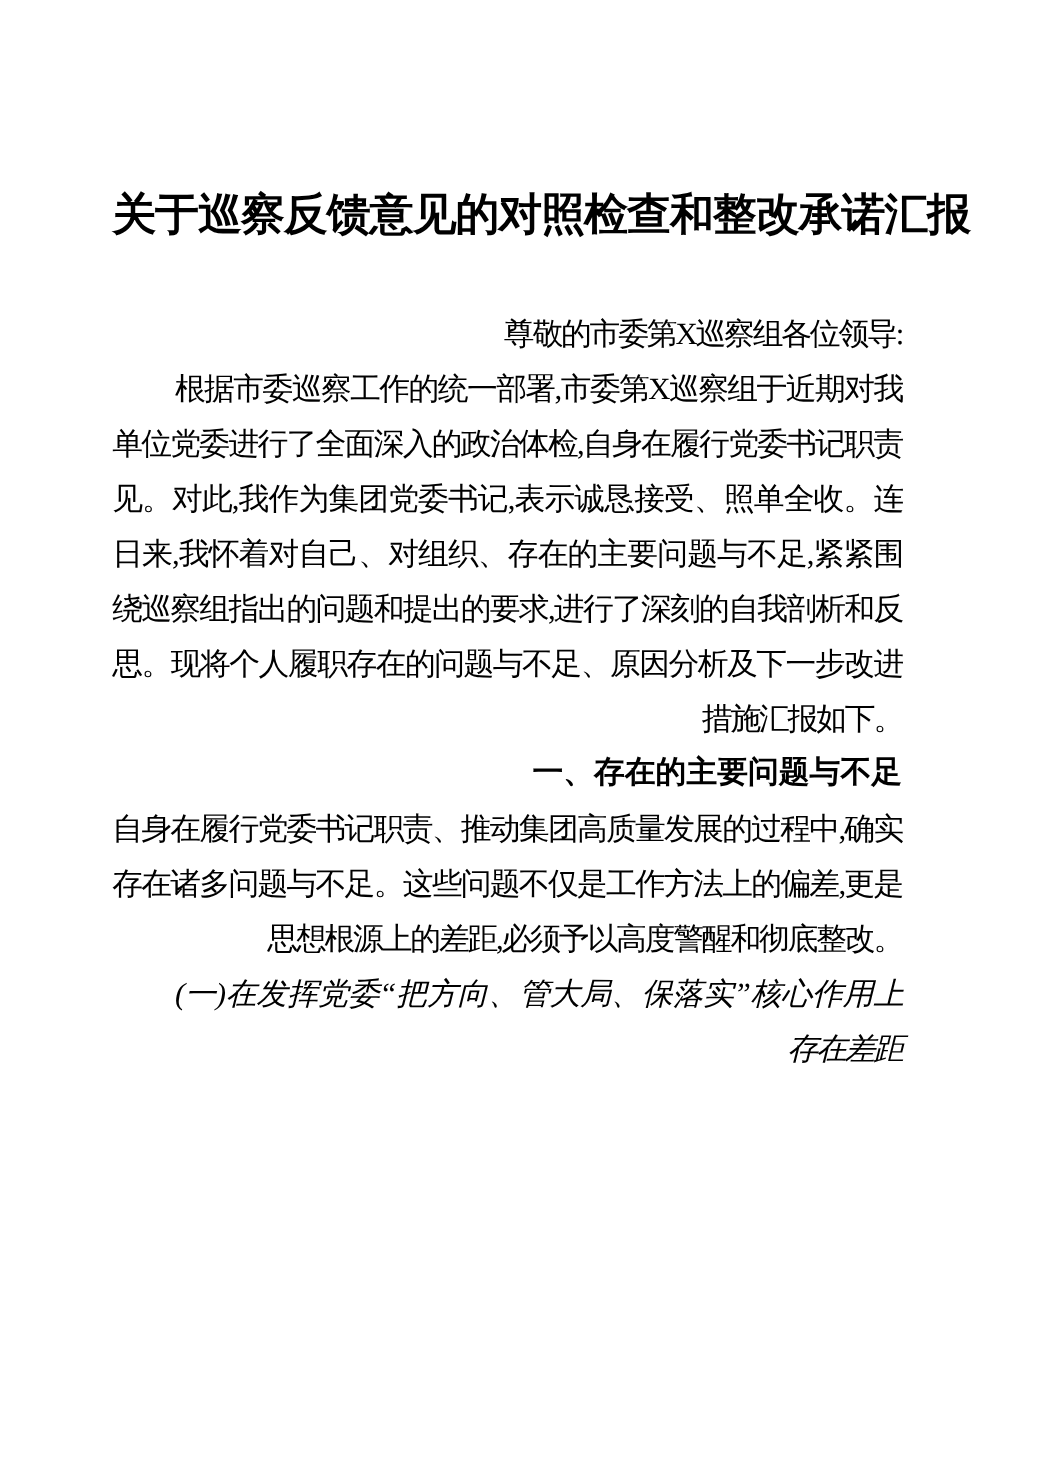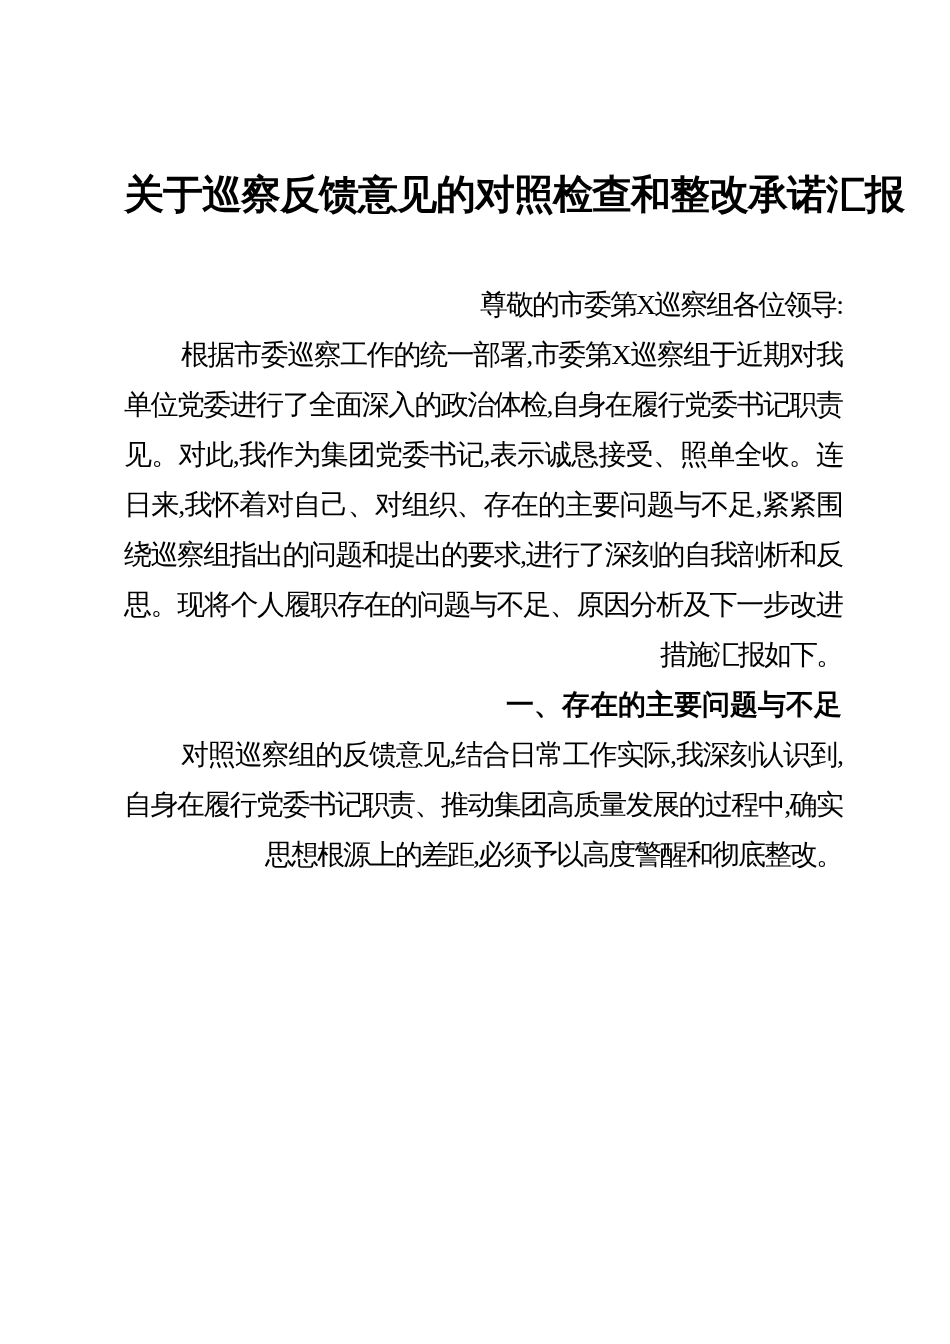--- a/index.html
+++ b/index.html
@@ -11,21 +11,21 @@
     position: relative;
     width: 950px;
     height: 1344px;
     background: #ffffff;
     color: #000000;
     font-family: "Liberation Serif", serif;
     overflow: hidden;
   }
   .doc {
     position: absolute;
-    left: 124px;
+    left: 102px;
     top: 0;
     width: 718px;
   }
   .title {
     margin-top: 172px;
     height: 46px;
     line-height: 46px;
     text-align: center;
     font-size: 40px;
     font-weight: 700;
@@ -46,21 +46,21 @@
     text-align: right;
   }
   .fill {
     text-align: justify;
     text-align-last: justify;
   }
   .ind {
     text-indent: 57px;
   }
   .h1line {
-    font-family: Liberation Serif, serif;
+    font-family: Liberation Mono, monospace;
     font-weight: 700;
     letter-spacing: 0;
   }
   .kai {
     font-style: italic;
   }
 </style>
 </head>
 <body>
 
@@ -83,21 +83,25 @@
       <div class="line fill">绕巡察组指出的问题和提出的要求,进行了深刻的自我剖析和反</div>
       <div class="line fill">思。现将个人履职存在的问题与不足、原因分析及下一步改进</div>
       <div class="line">措施汇报如下。</div>
     </div>
 
     <div class="block">
       <div class="line ind h1line">一、存在的主要问题与不足</div>
     </div>
 
     <div class="block">
-      <div class="line ind fill">对照巡察组的反馈意见,结合日常工作实际,我深刻认识到,</div>
       <div class="line fill">自身在履行党委书记职责、推动集团高质量发展的过程中,确实</div>
+      <div class="line fill">存在诸多问题与不足。这些问题不仅是工作方法上的偏差,更是</div>
       <div class="line">思想根源上的差距,必须予以高度警醒和彻底整改。</div>
     </div>
 
+    <div class="block">
+      <div class="line ind fill kai">(一)在发挥党委“把方向、管大局、保落实”核心作用上</div>
+      <div class="line kai">存在差距</div>
+    </div>
 
 
   </div>
 </div>
 
 </body></html>

